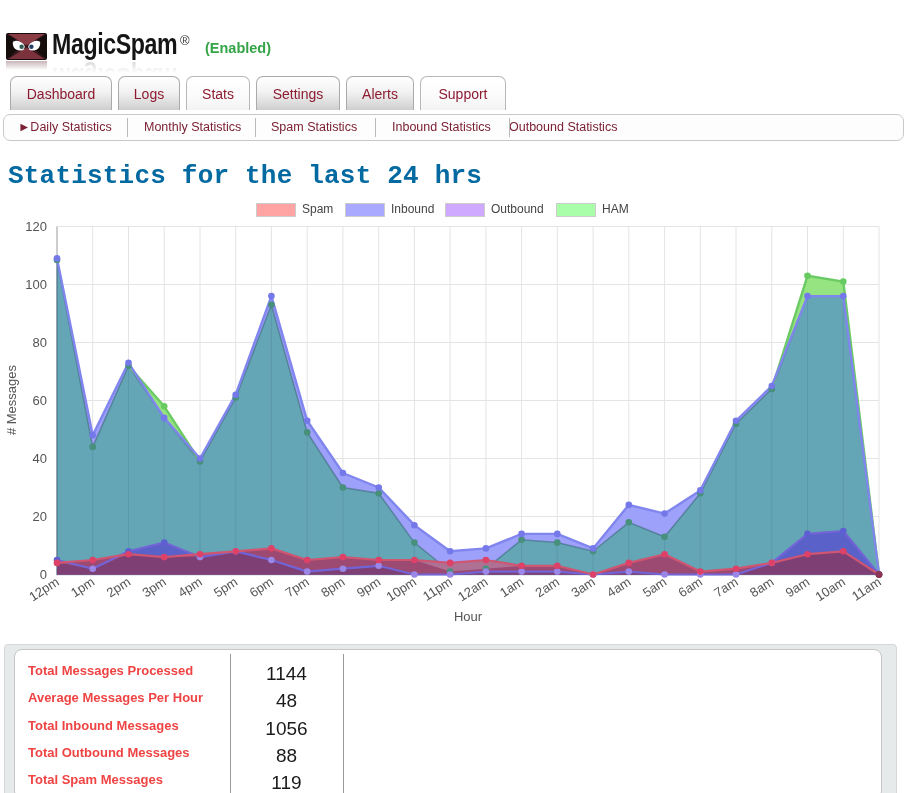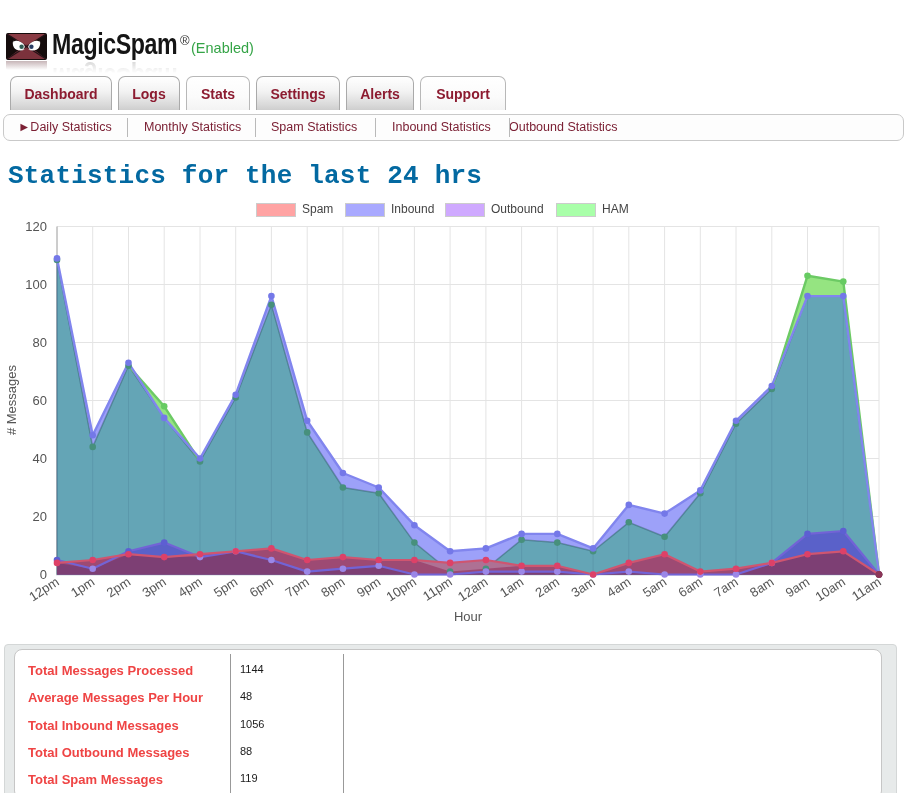--- a/index.html
+++ b/index.html
@@ -1,38 +1,38 @@
 <!DOCTYPE html>
 <html><head><meta charset="utf-8">
 <style>
 html,body{margin:0;padding:0;background:#fff;font-family:"Liberation Sans",sans-serif;}
 #page{position:relative;width:907px;height:793px;overflow:hidden;background:#fff;margin-top:26px;}
 .tab{position:absolute;top:50px;height:33px;border:1px solid #aaa;border-bottom:none;
  border-radius:7px 7px 0 0;background:linear-gradient(#ffffff 0%,#f2f2f2 45%,#d9d9d9 85%,#cecece 100%);
- color:#8c1b30;font-weight:bold;font-size:14px;text-align:center;line-height:34px;
+ color:#8c1b30;font-weight:normal;font-size:14px;text-align:center;line-height:34px;
  box-shadow:inset 0 1px 0 #fff;}
 .tab.active{background:linear-gradient(#ffffff 0%,#fbfbfb 60%,#f3f3f3 100%);border-color:#b8b8b8;}
 #subnav{position:absolute;left:3px;top:88px;width:899px;height:25px;background:#fdfdfd;
  border:1px solid #c9c9c9;border-radius:7px;}
 .si{position:absolute;top:5px;font-size:12.5px;color:#7b2034;}
 .sep{position:absolute;top:3px;height:19px;width:1px;background:#b9b9b9;}
 #title{position:absolute;left:8px;top:135px;font-family:Liberation Mono, monospace;font-weight:bold;
  font-size:26px;letter-spacing:0.2px;color:#0369a1;}
 .lbox{position:absolute;top:177px;width:38px;height:12px;border:1px solid #cccccc;}
 .llab{position:absolute;top:176px;font-size:12px;color:#444;}
 #panel{position:absolute;left:4px;top:618px;width:891px;height:161px;background:#e7eaea;
  border:1px solid #d4d7d7;border-radius:4px;}
 #tbox{position:absolute;left:14px;top:623px;width:866px;height:148px;background:#fff;
  border:1px solid #c6c6c6;border-radius:8px;}
 .tdiv{position:absolute;top:628px;height:139px;width:1px;background:#999;}
 .trk{position:absolute;left:28px;font-size:13px;font-weight:bold;color:#ef4444;}
-.trv{position:absolute;left:240px;width:93px;text-align:left;font-size:11px;color:#1a1a1a;}
+.trv{position:absolute;left:240px;width:93px;text-align:center;font-size:19px;color:#1a1a1a;}
 #logotext{position:absolute;left:52px;top:2px;font-size:29px;font-weight:bold;color:#151515;letter-spacing:-0.5px;transform:scaleX(0.80);transform-origin:0 0;}
 #reg{position:absolute;left:180px;top:7px;font-size:13px;color:#333;}
-#enabled{position:absolute;left:191px;top:14px;font-size:14.5px;font-weight:normal;color:#35a447;}
+#enabled{position:absolute;left:205px;top:14px;font-size:14.5px;font-weight:bold;color:#35a447;}
 #reflect{position:absolute;left:52px;top:35px;width:220px;height:12px;overflow:hidden;opacity:0.42;
  -webkit-mask-image:linear-gradient(to bottom,rgba(0,0,0,0.8),rgba(0,0,0,0));}
 #reflect span{display:inline-block;font-size:29px;line-height:34px;font-weight:bold;color:#888;letter-spacing:-0.5px;
  transform:translateY(34px) scaleY(-1) scaleX(0.80);transform-origin:0 0;}
 </style></head>
 <body>
 <div id="page">
 <svg width="41" height="27" viewBox="0 0 41 27" style="position:absolute;left:6px;top:7px">
 <rect x="0" y="0" width="41" height="27" rx="2" fill="#150c0c"></rect>
 <polygon points="1,1 40,1 20.5,13.8" fill="#8a3b44"></polygon>

